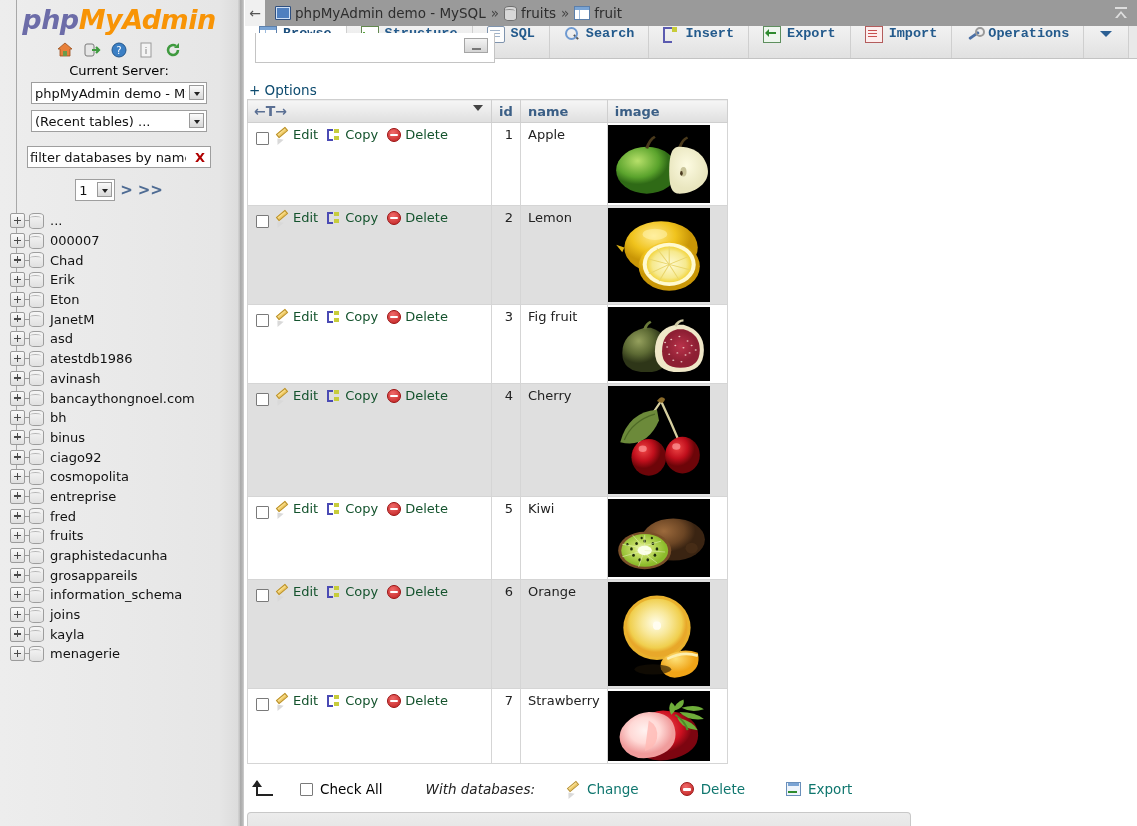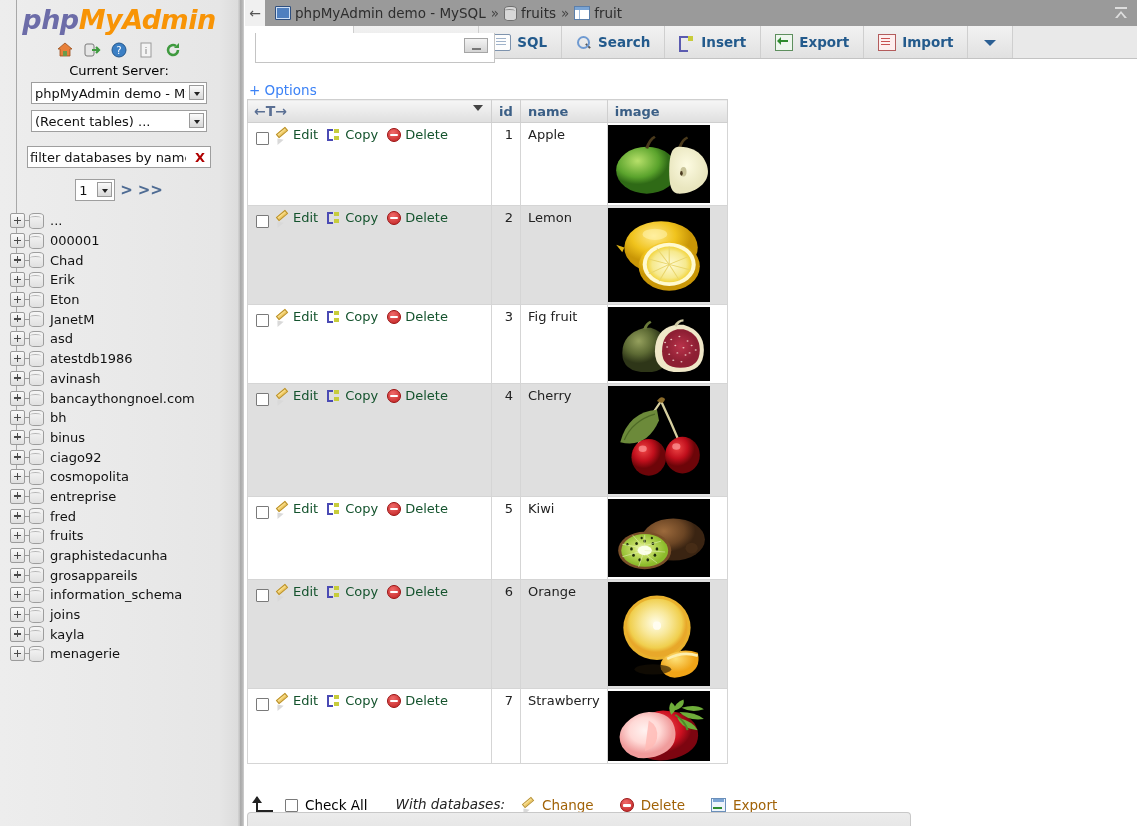--- a/index.html
+++ b/index.html
@@ -202,27 +202,28 @@
     display:flex;align-items:center;justify-content:center;
     color:#ddd; cursor:pointer;
   }
 
   .tabs {
     display: flex; height: 32px; align-items: stretch;
     background: #e9e9e9;
     border-bottom: 1px solid #c3c3c3;
   }
   .tab {
-    display: flex; align-items: center; gap: 6px;
+    display: flex; align-items: flex-start; gap: 6px;
     padding: 0 14px;
     font-size: 13.5px; font-weight: bold; color: #235a8c;
     background: linear-gradient(#f2f2f2,#e1e1e1);
     border-right: 1px solid #cfcfcf;
     cursor: pointer;
     white-space: nowrap;
+    font-family: Liberation Mono, monospace;
   }
   .tab.active {
     background: #fff;
     color: #1d4f7d;
     border-right: 1px solid #cfcfcf;
     border-bottom: 1px solid #fff;
     margin-bottom: -1px;
   }
   .tab .ti { width: 16px; height: 15px; flex: 0 0 16px; position: relative; }
 
@@ -259,21 +260,21 @@
     box-sizing: border-box;
   }
   .ghost-panel .gsel{
     position:absolute;right:6px;top:5px;width:22px;height:13px;
     background:linear-gradient(#f3f3f3,#d5d5d5);border:1px solid #a5a5a5;
   }
   .ghost-panel .gsel::after{content:"";position:absolute;left:7px;top:9px;width:9px;height:2px;background:#777;}
 
   .options-link {
     position: absolute; left: 249px; top: 82px;
-    color: #3b82f6; font-size: 13.5px; cursor: pointer;
+    color: #0c4a6e; font-size: 13.5px; cursor: pointer;
   }
 
   
   .results {
     position: absolute; left: 247px; top: 99px;
     border-collapse: collapse;
     font-size: 13px;
   }
   .results th {
     background: linear-gradient(#f6f6f6,#dfdfdf);
@@ -322,34 +323,34 @@
   .i-del::after{content:"";position:absolute;left:2px;top:5px;width:8px;height:2.5px;background:#fff;border-radius:1px;}
   .thumb {
     width: 102px; display:block;
     border: 0;
     background: #000;
   }
   .thumb-wrap { padding: 2px 2px 2px 0 !important; }
 
   
   .footer-actions {
-    position: absolute; left: 247px; top: 796px;
-    display: flex; gap: 0px;
+    position: absolute; left: 247px; top: 780px;
+    display: flex; align-items: center; gap: 15px;
     font-size: 13.5px;
   }
   .arrow-up-icon {
     width: 26px; height: 18px; position: relative; margin-right: 12px;
   }
   .arrow-up-icon::before{content:"";position:absolute;left:9px;top:1px;width:1.6px;height:14px;background:#222;}
   .arrow-up-icon::after{content:"";position:absolute;left:9px;bottom:2px;width:17px;height:1.6px;background:#222;}
   .arrow-head{position:absolute;left:4.5px;top:0px;width:0;height:0;
     border-left:5px solid transparent;border-right:5px solid transparent;border-bottom:7px solid #222;}
   .checkall { display:flex; align-items:center; gap:7px; margin-right: 28px; }
   .with-selected { font-style: italic; color:#222; margin-right: 16px; }
-  .fact { display:flex; align-items:center; gap:7px; margin-right: 26px; color:#a16207; cursor:pointer;}
+  .fact { display:flex; align-items:center; gap:7px; margin-right: 26px; color:#0f766e; cursor:pointer;}
   .i-export-sm{width:15px;height:14px;position:relative;display:inline-block;background:#eef4fb;border:1px solid #6a8fba;box-sizing:border-box;}
   .i-export-sm::before{content:"";position:absolute;left:1px;top:0px;right:1px;height:3px;background:#7aa4d4;}
   .i-export-sm::after{content:"";position:absolute;left:1px;bottom:2px;width:9px;height:2px;background:#2e8b2e;}
 
   
   .bottom-panel {
     position: absolute; left: 247px; top: 812px;
     width: 664px; height: 26px;
     border: 1px solid #c8c8c8;
     border-bottom: none;
@@ -452,21 +453,21 @@
     <div class="db-item">
           <span class="plus"></span>
           <span class="dash"></span>
           <span class="dbicon"></span>
           <span class="lbl">...</span>
         </div>
         <div class="db-item">
           <span class="plus"></span>
           <span class="dash"></span>
           <span class="dbicon"></span>
-          <span class="lbl">000001</span>
+          <span class="lbl">000007</span>
         </div>
         <div class="db-item">
           <span class="plus"></span>
           <span class="dash"></span>
           <span class="dbicon"></span>
           <span class="lbl">Chad</span>
         </div>
         <div class="db-item">
           <span class="plus"></span>
           <span class="dash"></span>
@@ -641,20 +642,24 @@
         <span class="ti ti-insert"></span>
         <span>Insert</span>
       </div>
       <div class="tab">
         <span class="ti ti-export"></span>
         <span>Export</span>
       </div>
       <div class="tab">
         <span class="ti ti-import"></span>
         <span>Import</span>
+      </div>
+      <div class="tab">
+        <span class="ti ti-ops"></span>
+        <span>Operations</span>
       </div>
       <div class="tab">
         <span class="ti ti-more"></span>
 
       </div>
     </div>
 
     <div class="ghost-panel">
       <span class="gsel"></span>
     </div>

